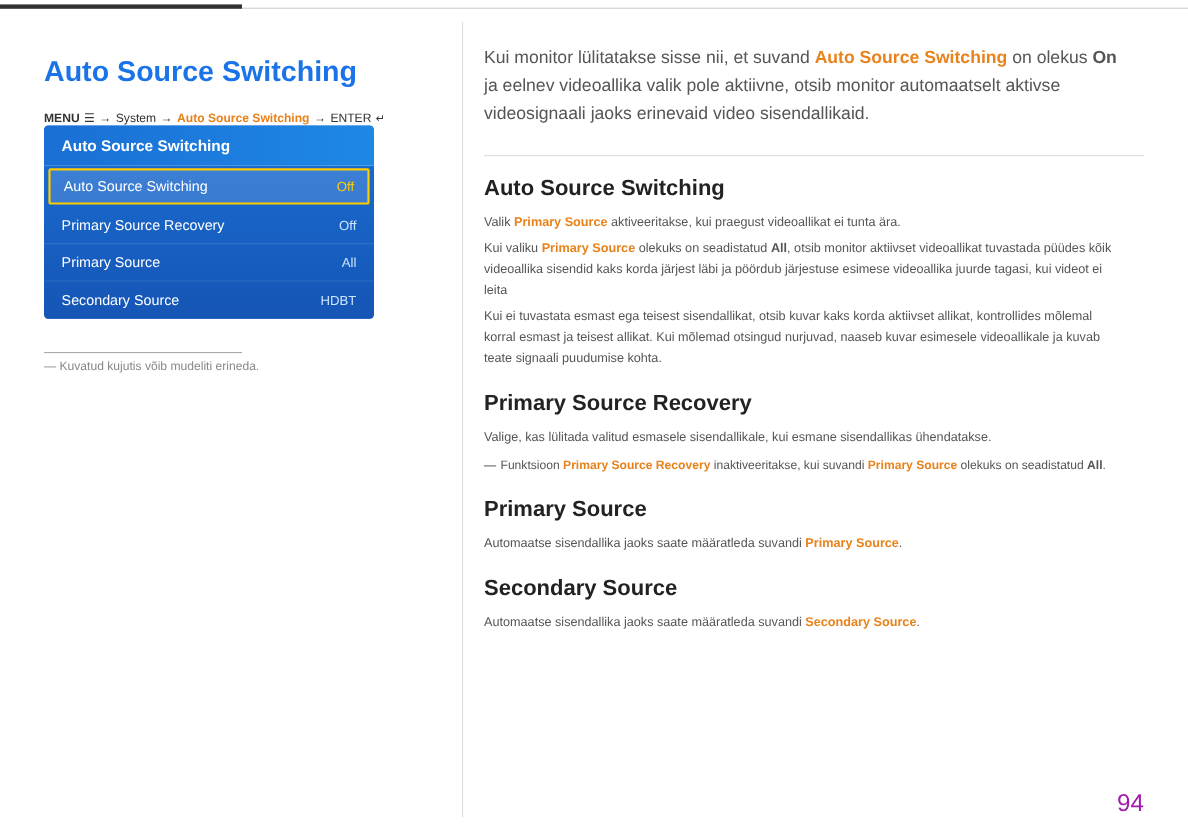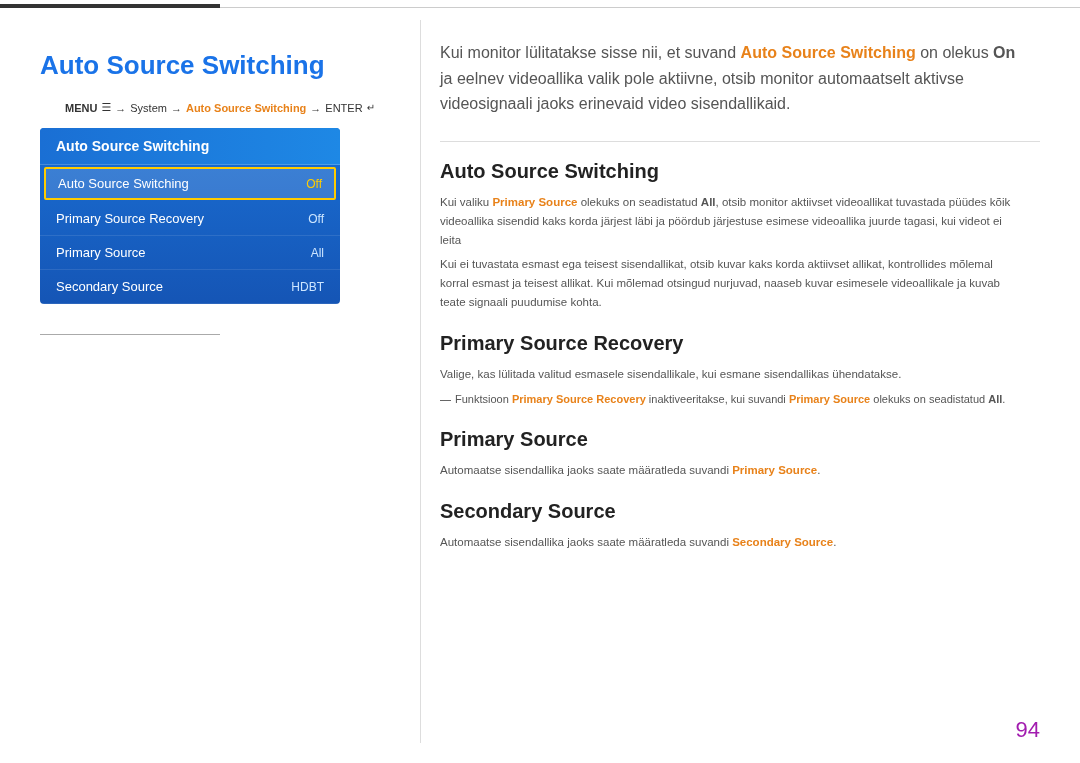--- a/index.html
+++ b/index.html
@@ -42,25 +42,23 @@
       font-size: 26px;
       font-weight: bold;
       color: #1a73e8;
       margin-top: 30px;
       margin-bottom: 20px;
     }
 
     .menu-path {
       font-size: 11px;
       color: #333;
-      margin-bottom: 14px;
       display: flex;
       align-items: center;
       gap: 4px;
-      justify-content: center;
     }
     .menu-path .menu-label { font-weight: bold; }
     .menu-path .arrow { color: #333; }
     .menu-path .system-label { color: #333; }
     .menu-path .highlight { color: #e8821a; font-weight: bold; }
     .menu-path .enter-icon {
       display: inline-block;
       font-size: 10px;
       color: #333;
     }
@@ -230,35 +228,37 @@
       <span>Primary Source</span>
       <span class="item-value">All</span>
     </div>
     <div class="menu-item">
       <span>Secondary Source</span>
       <span class="item-value">HDBT</span>
     </div>
   </div>
 
   <div class="footnote-line"></div>
+  <div class="footnote-text">— Kuvatud kujutis võib mudeliti erineda.</div>
 </div>
 
 <div style="position:absolute; top:20px; left:420px; width:1px; bottom:20px; background:#ddd;"></div>
 
 <div class="right-panel">
 
   <p class="intro-text">
     Kui monitor lülitatakse sisse nii, et suvand <span class="bold-orange">Auto Source Switching</span> on olekus <span class="bold-black">On</span> ja eelnev videoallika valik pole aktiivne, otsib monitor automaatselt aktivse videosignaali jaoks erinevaid video sisendallikaid.
   </p>
 
   <div class="divider-line"></div>
 
   <div class="section">
     <h2 class="section-title">Auto Source Switching</h2>
     <div class="section-text">
+      <p>Valik <span class="bold-orange">Primary Source</span> aktiveeritakse, kui praegust videoallikat ei tunta ära.</p>
       <p>Kui valiku <span class="bold-orange">Primary Source</span> olekuks on seadistatud <span class="bold-black">All</span>, otsib monitor aktiivset videoallikat tuvastada püüdes kõik videoallika sisendid kaks korda järjest läbi ja pöördub järjestuse esimese videoallika juurde tagasi, kui videot ei leita</p>
       <p>Kui ei tuvastata esmast ega teisest sisendallikat, otsib kuvar kaks korda aktiivset allikat, kontrollides mõlemal korral esmast ja teisest allikat. Kui mõlemad otsingud nurjuvad, naaseb kuvar esimesele videoallikale ja kuvab teate signaali puudumise kohta.</p>
     </div>
   </div>
 
   <div class="section">
     <h2 class="section-title">Primary Source Recovery</h2>
     <div class="section-text">
       <p>Valige, kas lülitada valitud esmasele sisendallikale, kui esmane sisendallikas ühendatakse.</p>
       <div class="note-line">

